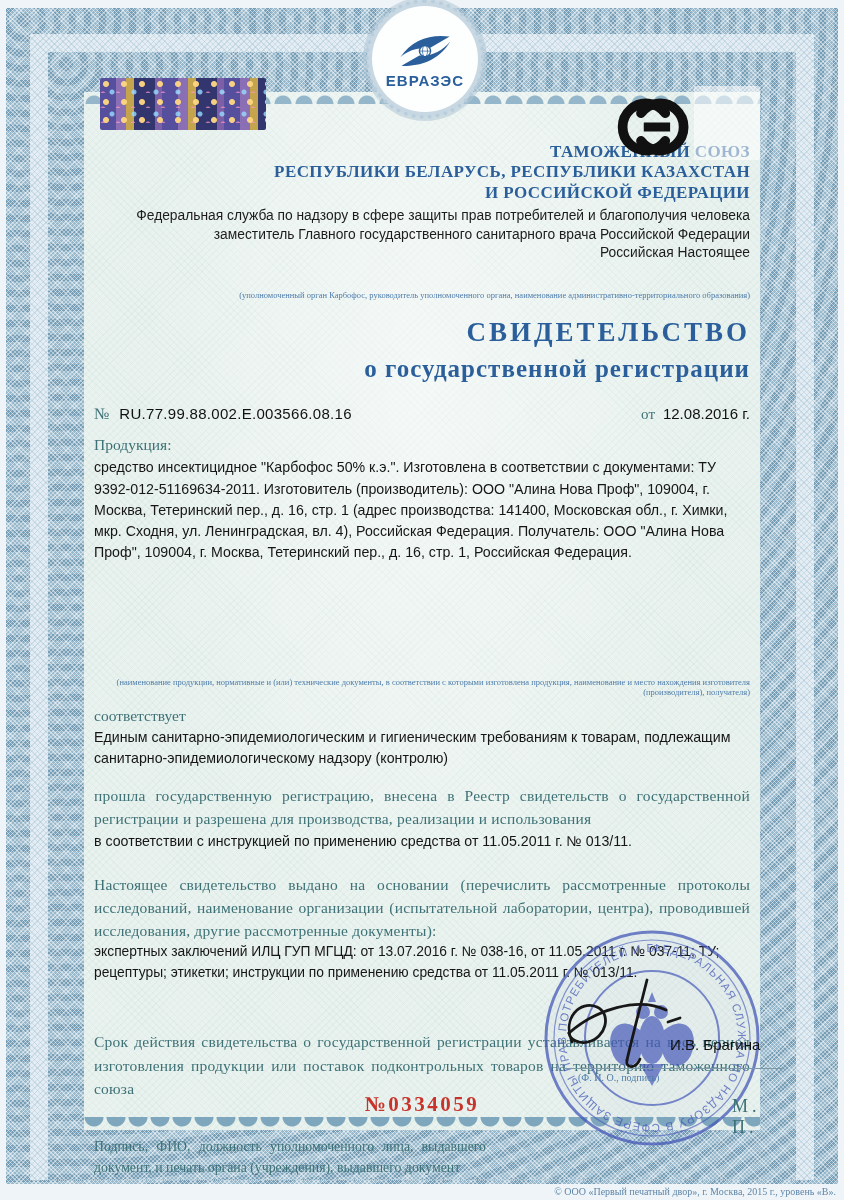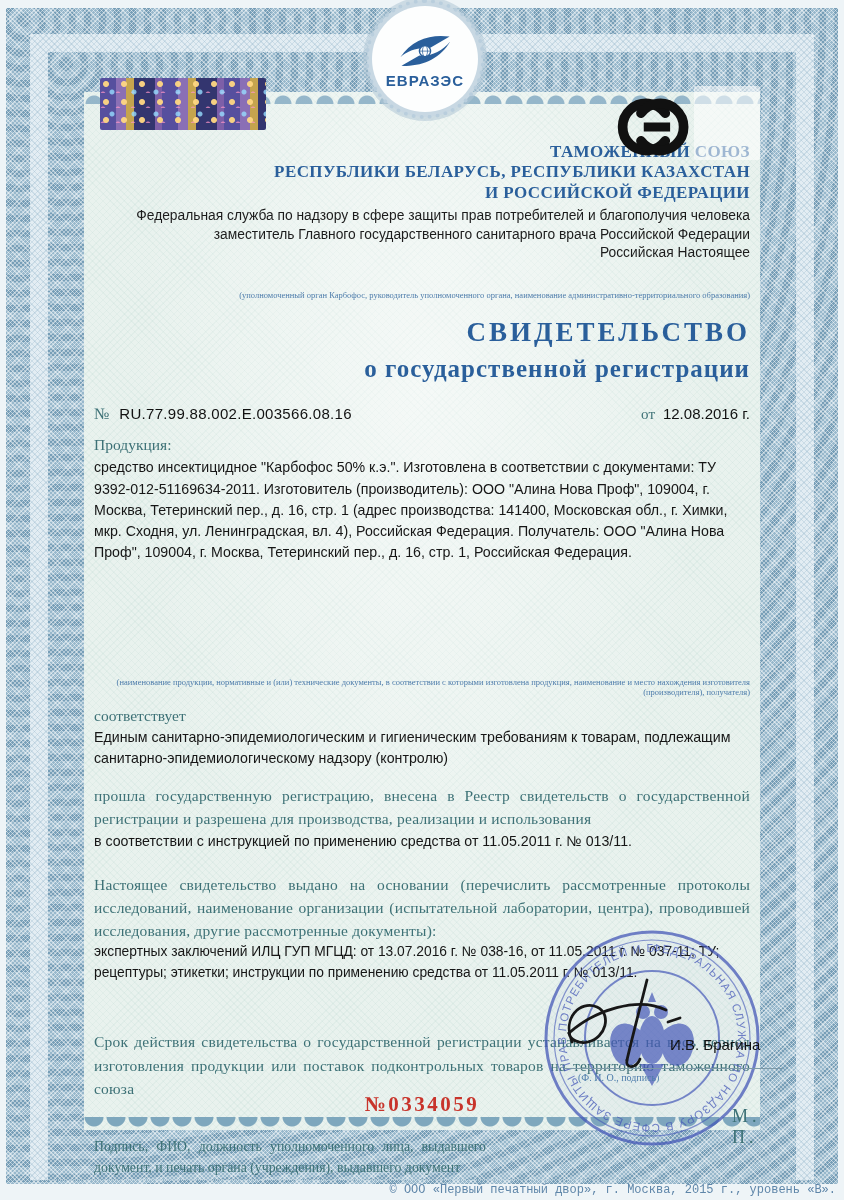--- a/index.html
+++ b/index.html
@@ -76,26 +76,26 @@
   .numrow .ot{margin-left:auto;font-size:15px;}
   .numrow .date{font-family:"Liberation Sans",sans-serif;color:#111;font-size:15px;margin-left:8px;}
   
   .sig-group{position:absolute;left:532px;top:918px;width:260px;height:240px;z-index:2;}
   .seal{position:absolute;left:0;top:0;opacity:.88;}
   .signature{position:absolute;left:18px;top:52px;}
   .signer{position:absolute;left:138px;top:118px;font-family:"Liberation Sans",sans-serif;
     color:#111;font-size:15px;white-space:nowrap;}
   .sig-line{position:absolute;left:32px;top:150px;width:218px;border-top:1.2px solid #7d99a8;}
   .sig-caption{position:absolute;left:46px;top:154px;color:#4d7cab;font-size:10px;text-align:right;}
-  .mp{position:absolute;left:200px;top:188px;color:#3d7176;font-size:18px;letter-spacing:4px;}
+  .mp{position:absolute;left:200px;top:178px;color:#3d7176;font-size:18px;letter-spacing:4px;}
   
   .serial{position:absolute;left:0;right:0;top:1092px;text-align:center;z-index:3;
     color:#c8342b;font-weight:bold;font-size:21px;letter-spacing:2.5px;}
-  .fineprint{position:absolute;right:8px;bottom:3px;z-index:3;color:#5f86a9;font-size:12px;
-    font-family:Liberation Mono, monospace;}
+  .fineprint{position:absolute;right:8px;bottom:3px;z-index:3;color:#5f86a9;font-size:10px;
+    font-family:Liberation Serif, serif;}
   svg{display:block;}
 </style>
 </head>
 <body>
 
 <div class="page">
 
   <div class="band-blue band1"></div>
   <div class="band-light"></div>
   <div class="band-blue band3"></div>

